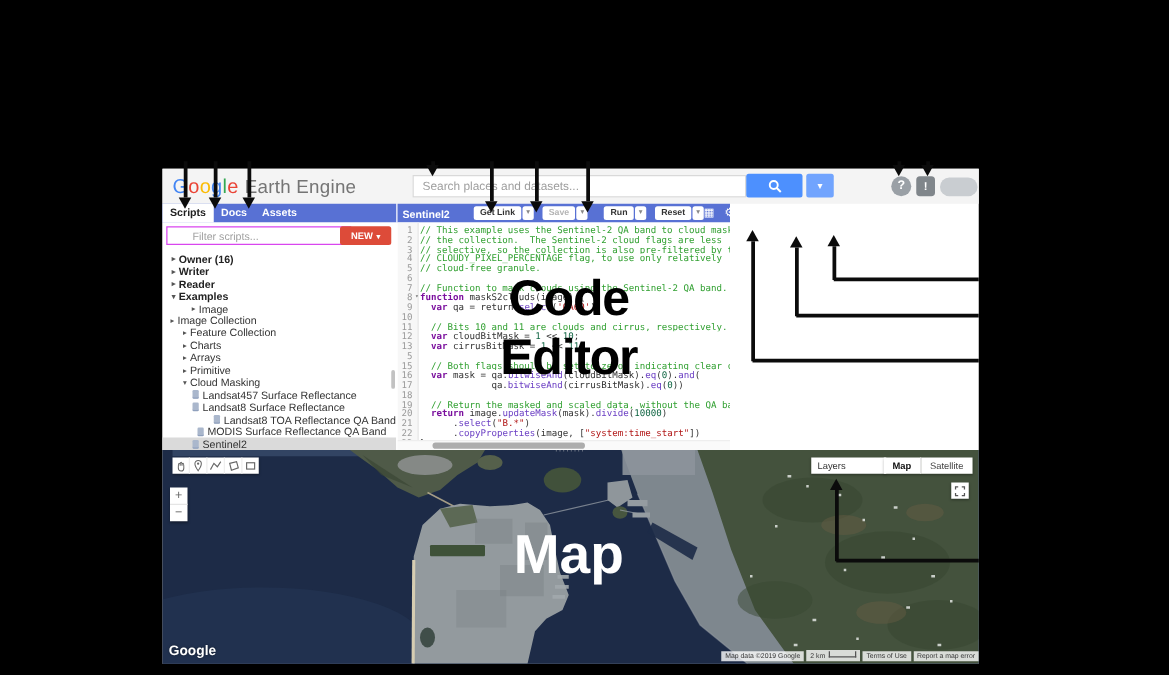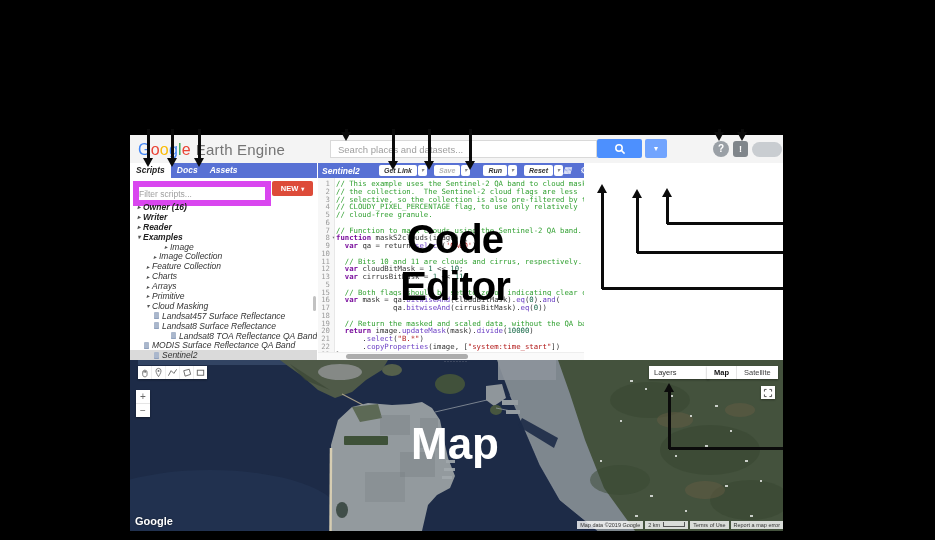--- a/index.html
+++ b/index.html
@@ -22,45 +22,45 @@
      display:flex;align-items:center;justify-content:center;}
   #search-dd{position:absolute;left:515px;top:4px;width:22px;height:19px;background:#71a4fe;border-radius:2px;
      color:#fff;font-size:8px;display:flex;align-items:center;justify-content:center;}
   #help-icon{position:absolute;left:583px;top:6px;width:16px;height:16px;border-radius:50%;background:#9aa0a6;
      color:#fff;font-size:10px;font-weight:bold;text-align:center;line-height:16px;}
   #feedback-icon{position:absolute;left:603px;top:6px;width:15px;height:16px;border-radius:3px;background:#80868b;
      color:#fff;font-size:9px;font-weight:bold;text-align:center;line-height:16px;}
   #profile-pill{position:absolute;left:622px;top:7px;width:30px;height:15px;border-radius:8px;background:#c9cdd1;}
 
   
-  .bluebar{position:absolute;top:28px;height:15px;background:#5871d4;font-style:italic;}
+  .bluebar{position:absolute;top:28px;height:15px;background:#5871d4;}
   #tabs-left{left:0;width:187px;display:flex;}
   #editor-header{left:188px;width:266px;display:flex;align-items:center;}
   #console-tabs{left:455px;width:198px;display:flex;}
   .tab{padding:0 6px;height:15px;line-height:15px;font-size:8.5px;font-weight:bold;color:#fff;}
   .tab.active{background:#fff;color:#222;}
 
   #ed-title{color:#fff;font-weight:bold;font-size:8.5px;padding-left:4px;width:50px;flex:none;}
   .ed-btn{background:#fff;border-radius:2px;font-size:7px;font-weight:bold;color:#333;height:11px;
      line-height:11px;padding:0 5px;flex:none;}
   .ed-btn.disabled{color:#b5b5b5;}
   .ed-dd{background:#fff;border-radius:2px;font-size:6px;color:#888;height:11px;line-height:11px;
      width:9px;text-align:center;margin-left:1px;flex:none;}
   .ed-ic{color:#fff;font-size:9px;line-height:15px;flex:none;}
 
   
   #left-body{position:absolute;left:0;top:43px;width:187px;height:182px;background:#fff;overflow:hidden;}
-  #filter-input{position:absolute;left:3px;top:3px;width:126px;height:13px;border:6px solid #d946ef;
-     font-size:8.5px;padding:0 0 0 0;color:#555;outline:none;font-family:"Liberation Sans",sans-serif;}
+  #filter-input{position:absolute;left:3px;top:3px;width:126px;height:13px;border:1px solid #d946ef;
+     font-size:8.5px;padding:0 0 0 20px;color:#555;outline:none;font-family:"Liberation Sans",sans-serif;}
   #filter-input::placeholder{color:#a0a0a0;}
   #new-btn{position:absolute;left:142px;top:3px;width:41px;height:15px;background:#dd4b39;border-radius:2px;
      color:#fff;font-size:7.5px;font-weight:bold;display:flex;align-items:center;justify-content:center;gap:3px;}
   #new-btn .car{font-size:6px;}
   #tree{position:absolute;left:0;top:24px;right:0;}
-  .trow{display:flex;align-items:center;height:9.9px;font-size:8.5px;color:#333;white-space:nowrap;font-style:italic;}
+  .trow{display:flex;align-items:center;height:9.9px;font-size:8.5px;color:#333;white-space:nowrap;}
   .trow.b{font-weight:bold;color:#222;}
   .trow.sel{background:#dadada;}
   .tw{width:8px;flex:none;color:#555;font-size:6px;text-align:center;}
   .doc{width:5px;height:7px;flex:none;background:#aab7cc;border-radius:1px;margin-right:3px;margin-left:1px;
      box-shadow:inset 0 -1px 0 #8fa0bd;}
   #lp-scroll{position:absolute;right:1px;top:118px;width:3px;height:15px;background:#c2c2c2;border-radius:2px;}
 
   
   #editor-body{position:absolute;left:188px;top:43px;width:266px;height:182px;background:#fff;overflow:hidden;}
   #gutter-bg{position:absolute;left:0;top:0;bottom:0;width:16px;background:#f7f7f7;border-right:1px solid #e8e8e8;}
@@ -179,25 +179,25 @@
             <span>Writer</span>
           </div>
           <div class="trow b" style="padding-left: 5px;">
             <span class="tw">▸</span>
             <span>Reader</span>
           </div>
           <div class="trow b" style="padding-left: 5px;">
             <span class="tw">▾</span>
             <span>Examples</span>
           </div>
-          <div class="trow" style="padding-left: 32px;">
+          <div class="trow" style="padding-left: 21px;">
             <span class="tw">▸</span>
             <span>Image</span>
           </div>
-          <div class="trow" style="padding-left: 21px;">
+          <div class="trow" style="padding-left: 4px;">
             <span class="tw">▸</span>
             <span>Image Collection</span>
           </div>
           <div class="trow" style="padding-left: 14px;">
             <span class="tw">▸</span>
             <span>Feature Collection</span>
           </div>
           <div class="trow" style="padding-left: 14px;">
             <span class="tw">▸</span>
             <span>Charts</span>
@@ -219,21 +219,21 @@
             <span>Landsat457 Surface Reflectance</span>
           </div>
           <div class="trow" style="padding-left: 23px;">
             <span class="doc"></span>
             <span>Landsat8 Surface Reflectance</span>
           </div>
           <div class="trow" style="padding-left: 40px;">
             <span class="doc"></span>
             <span>Landsat8 TOA Reflectance QA Band</span>
           </div>
-          <div class="trow" style="padding-left: 13px;">
+          <div class="trow" style="padding-left: 27px;">
             <span class="doc"></span>
             <span>MODIS Surface Reflectance QA Band</span>
           </div>
           <div class="trow sel" style="padding-left: 23px;">
             <span class="doc"></span>
             <span>Sentinel2</span>
           </div>
         </div>
       <div id="lp-scroll"></div>
     </div>

